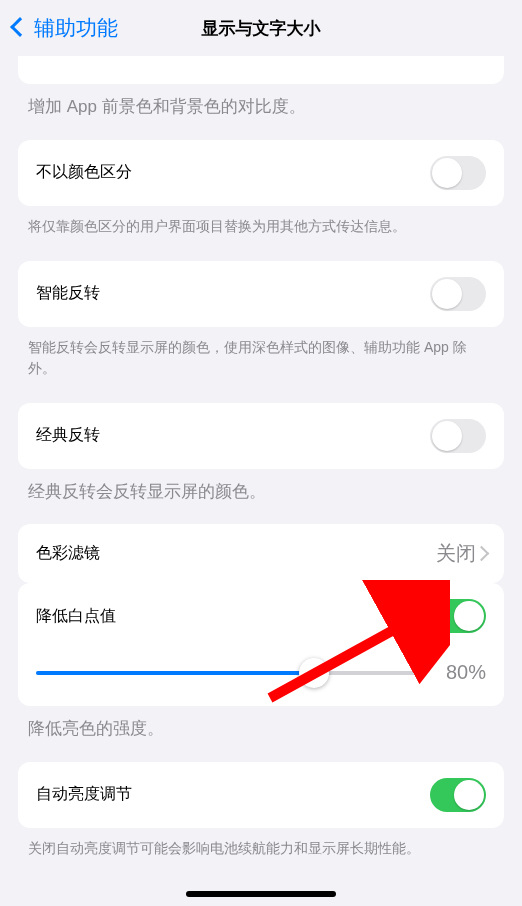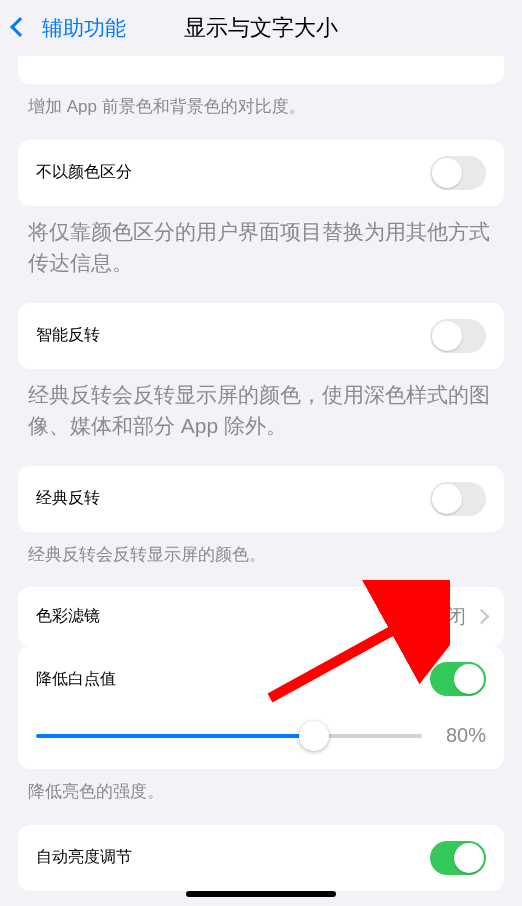--- a/index.html
+++ b/index.html
@@ -24,48 +24,48 @@
       background: #f2f2f7;
       padding: 0 10px;
     }
     .back-btn {
       position: absolute;
       left: 10px;
       display: flex;
       align-items: center;
       color: #007aff;
       font-size: 21px;
-      gap: 18px;
+      gap: 10px;
     }
     .chevron-left {
       width: 14px;
       height: 24px;
     }
     .chevron-left::before {
       content: "";
       display: block;
       width: 11px;
       height: 11px;
       border-left: 3px solid #007aff;
       border-bottom: 3px solid #007aff;
       transform: rotate(45deg);
       margin-top: 4px;
       margin-left: 3px;
     }
     .title {
-      font-size: 22px;
-      font-weight: 400;
+      font-size: 17px;
+      font-weight: 700;
       color: #000;
     }
     .content {
       padding-top: 0;
     }
     .hint {
       padding: 10px 28px 24px 28px;
-      font-size: 21px;
+      font-size: 14px;
       color: #8a8a8e;
       line-height: 1.5;
     }
     .hint-tight {
       padding: 10px 20px 20px 28px;
       font-size: 17px;
       color: #8a8a8e;
       line-height: 1.5;
     }
     .cell {
@@ -78,21 +78,20 @@
       justify-content: space-between;
       min-height: 54px;
     }
     .cell-label {
       font-size: 16px;
       color: #000;
     }
     .cell-right {
       display: flex;
       align-items: center;
-      gap: 10px;
     }
     .cell-value {
       font-size: 20px;
       color: #8a8a8e;
     }
     .chevron-right {
       width: 10px;
       height: 16px;
       position: relative;
     }
@@ -229,21 +228,21 @@
       </div>
   </div>
   <div class="hint">将仅靠颜色区分的用户界面项目替换为用其他方式传达信息。</div>
 
   <div class="cell">
     <span class="cell-label">智能反转</span>
     <div class="toggle off">
         <div class="knob"></div>
       </div>
   </div>
-  <div class="hint">经典反转会反转显示屏的颜色，使用深色样式的图像、媒体和部分 App 除外。</div>
+  <div class="hint">智能反转会反转显示屏的颜色，使用深色样式的图像、辅助功能 App 除外。</div>
 
   <div class="cell">
     <span class="cell-label">经典反转</span>
     <div class="toggle off">
         <div class="knob"></div>
       </div>
   </div>
   <div class="hint-tight">经典反转会反转显示屏的颜色。</div>
 
   <div class="cell">

